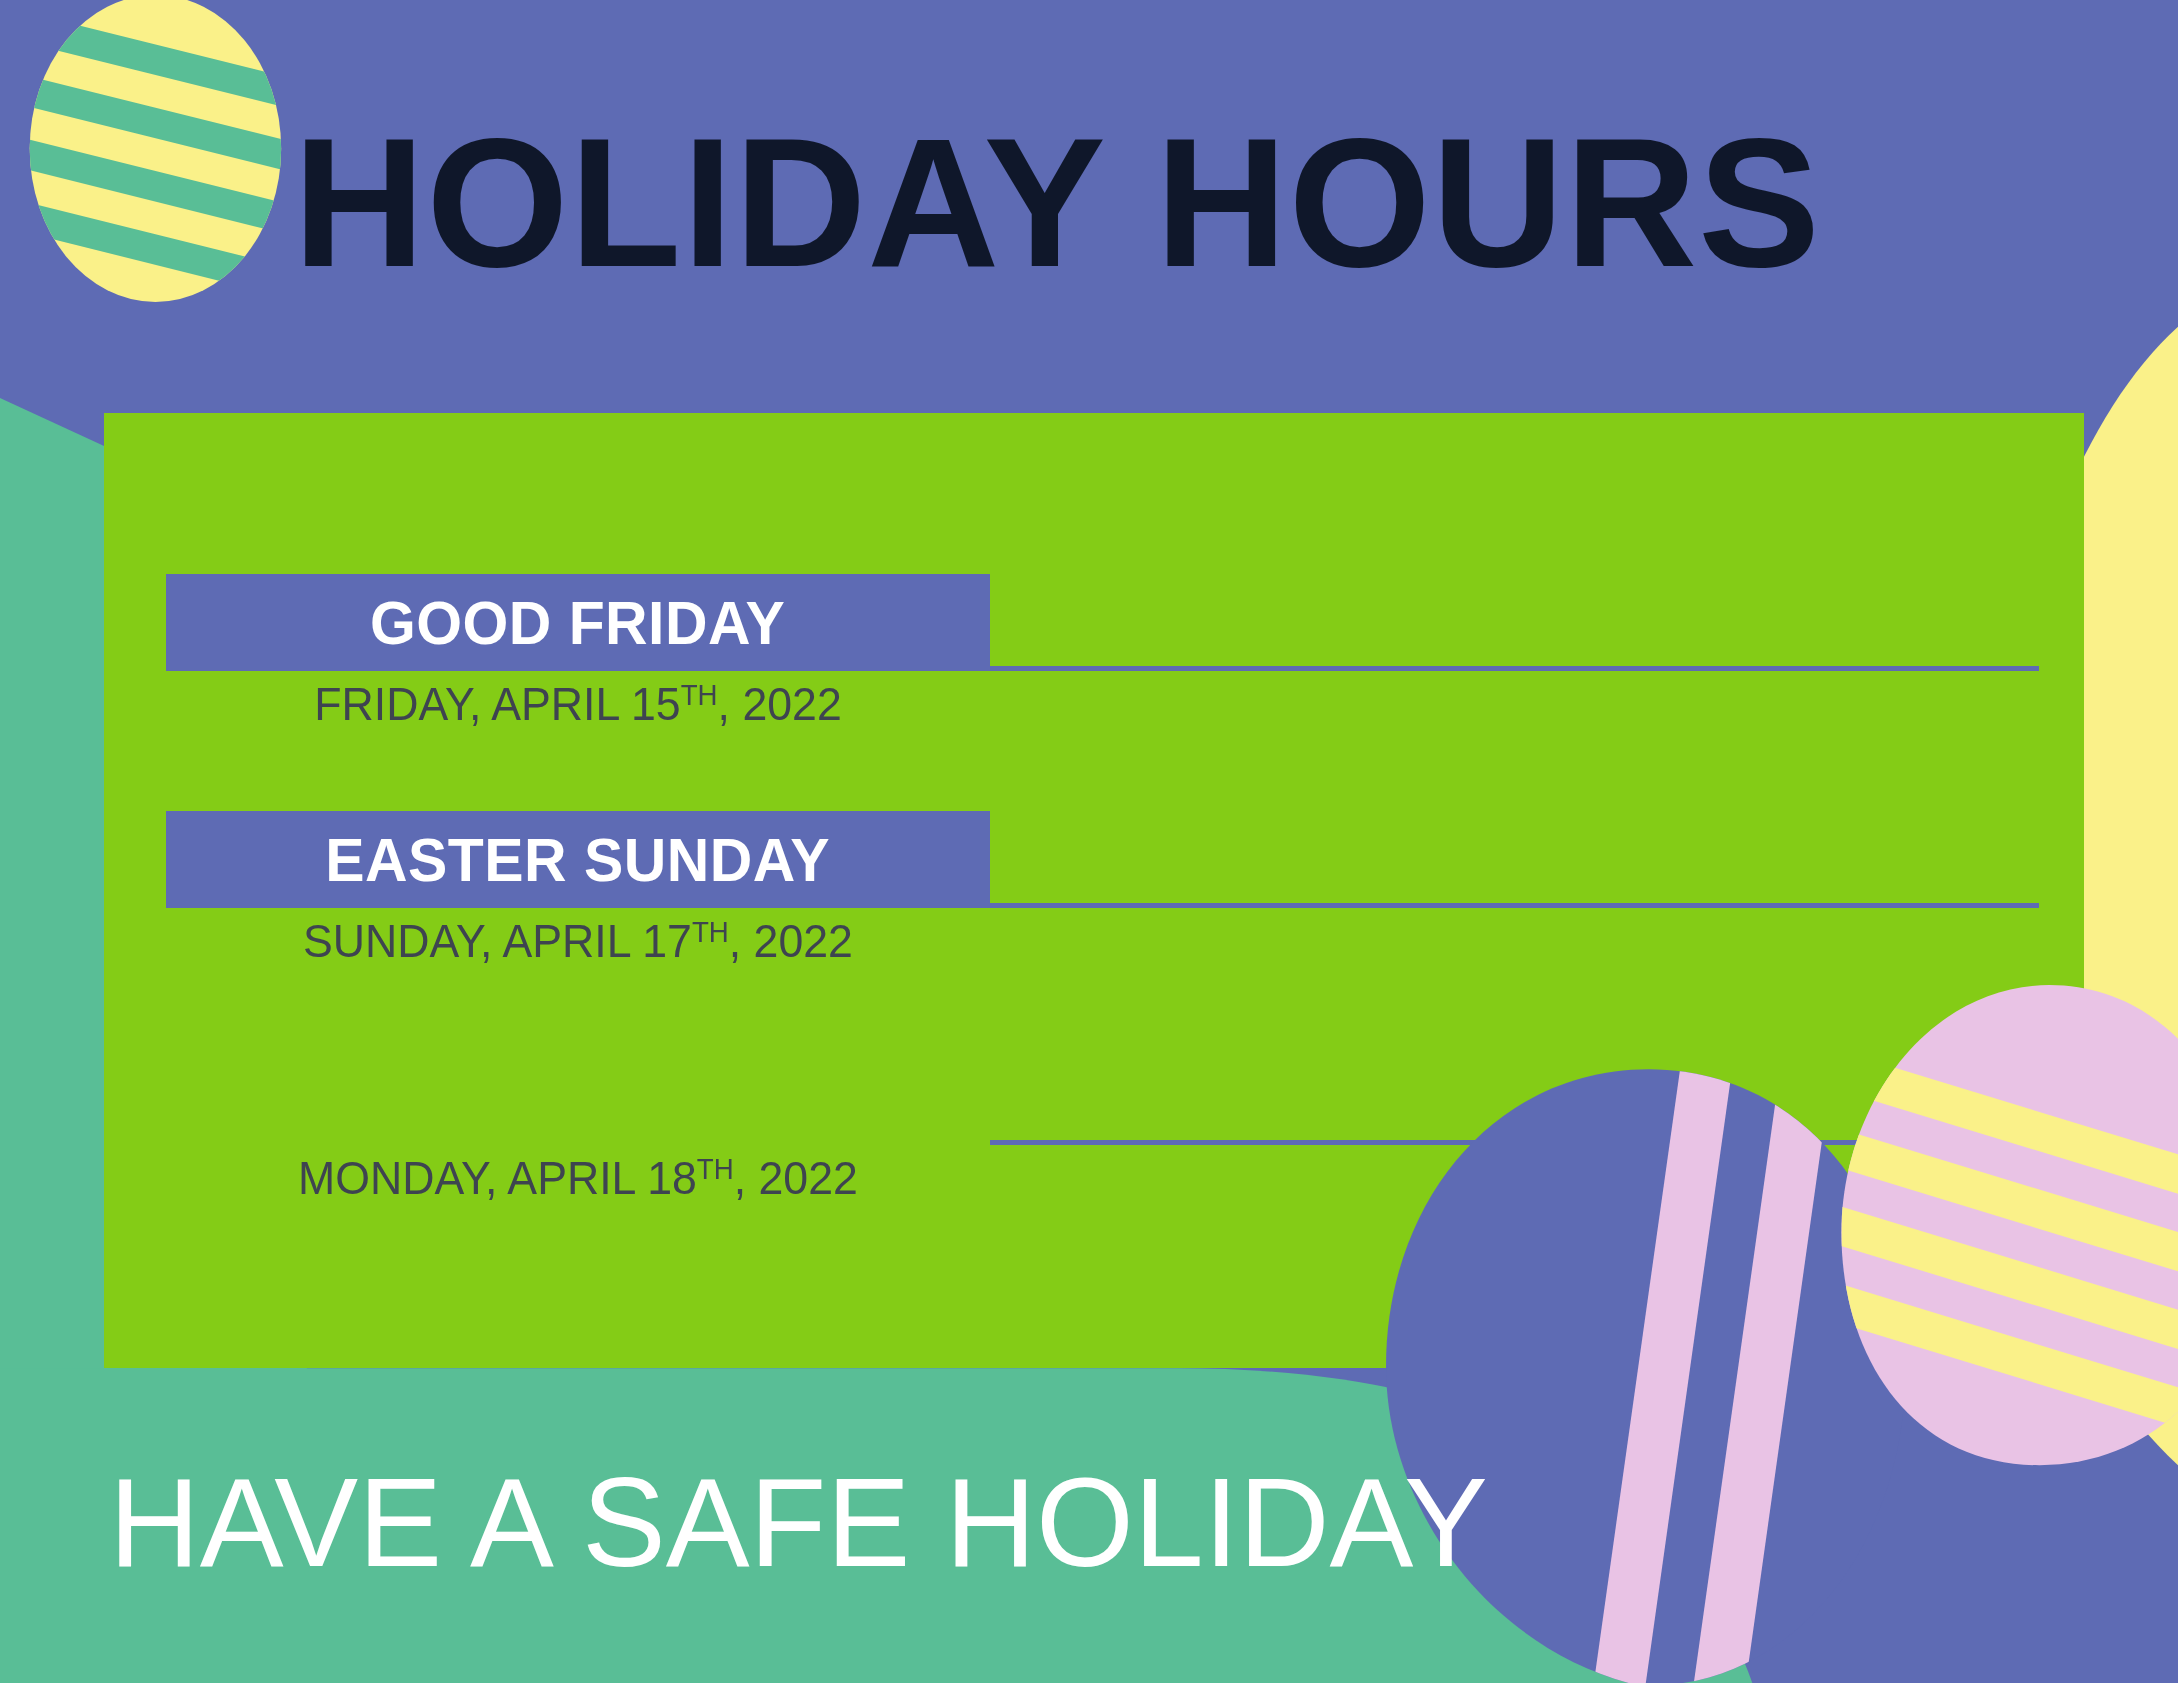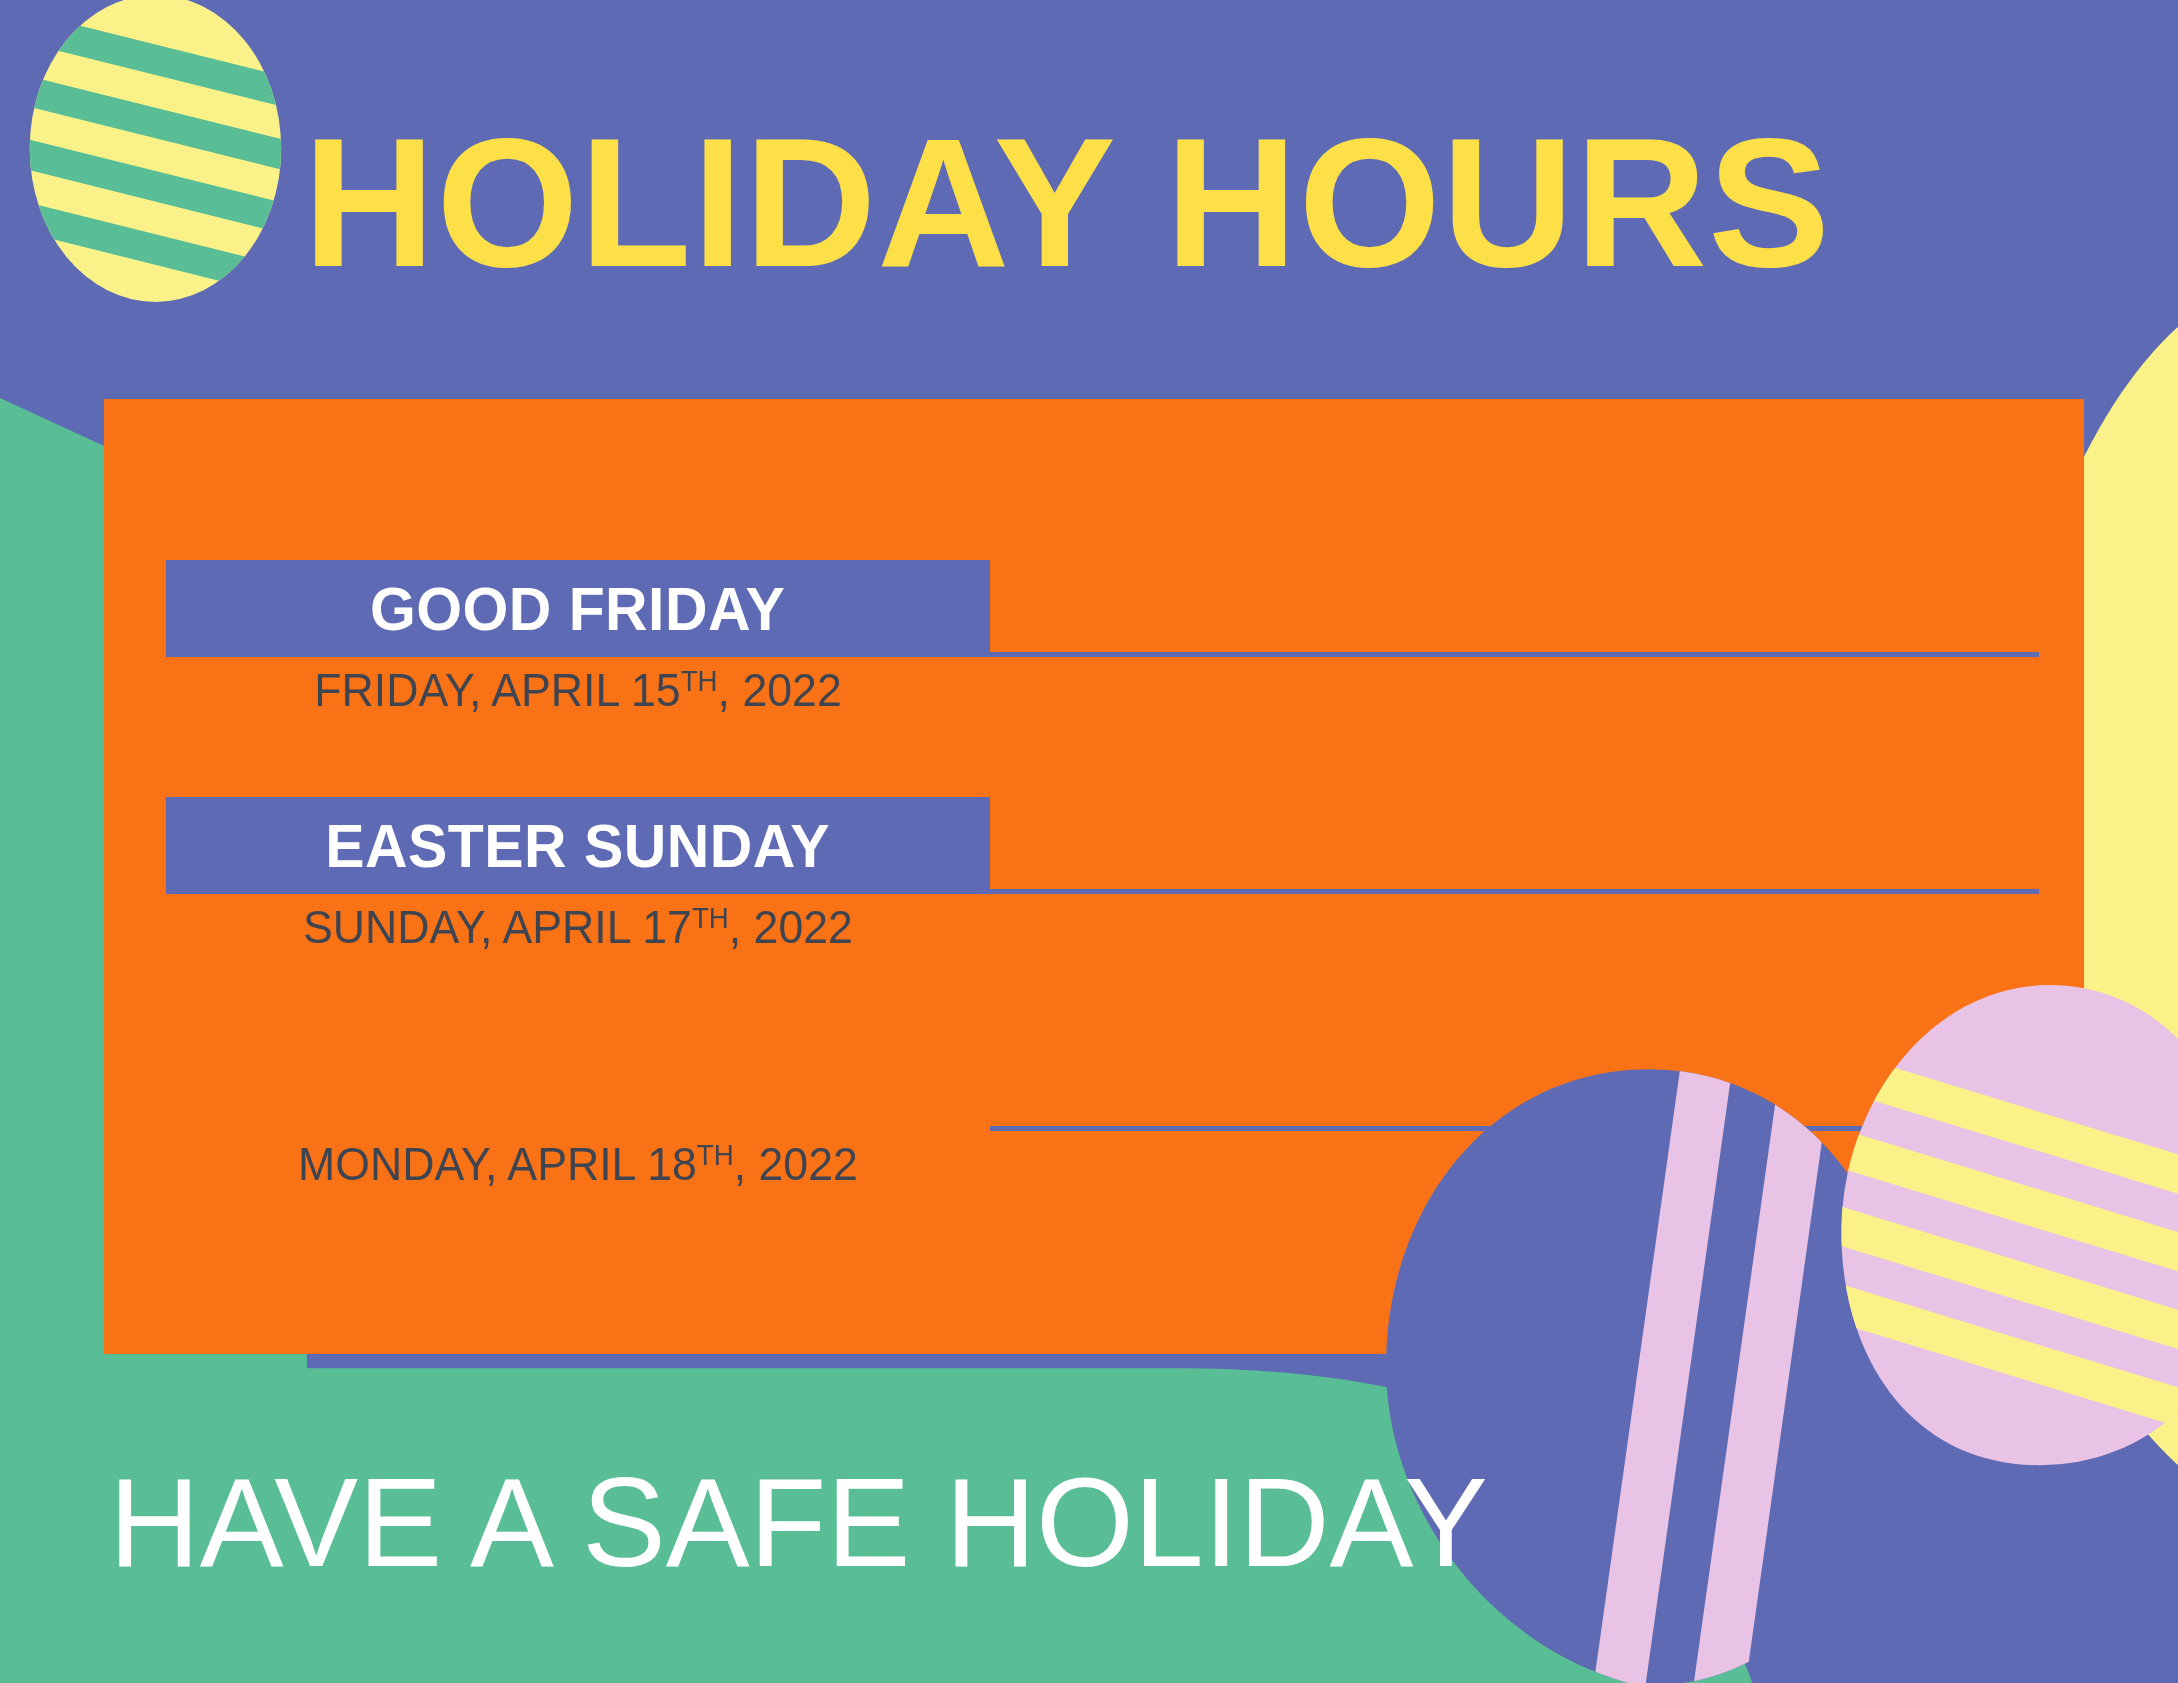--- a/index.html
+++ b/index.html
@@ -14,43 +14,43 @@
     overflow: hidden;
     background: #5E6BB4;
     font-family: "Liberation Sans", sans-serif;
   }
   .layer { position: absolute; top: 0; left: 0; width: 2178px; height: 1683px; }
   .layer svg { display: block; width: 2178px; height: 1683px; }
 
   
   #poster-title {
     position: absolute;
-    left: 303px;
+    left: 293px;
     top: 109px;
     width: 1624px;
     height: 188px;
-    color: #fde047;
+    color: #0f172a;
     font-family: "Liberation Sans", sans-serif;
     font-weight: bold;
     font-size: 183px;
     line-height: 188px;
     letter-spacing: 1px;
     white-space: nowrap;
     text-align: left;
     z-index: 40;
   }
 
   
   #card {
     position: absolute;
     left: 104px;
-    top: 399px;
+    top: 413px;
     width: 1980px;
     height: 955px;
-    background: #f97316;
+    background: #84cc16;
     z-index: 20;
   }
 
   
   .holiday-row {
     position: absolute;
     left: 62px;           
     width: 1918px;
     height: 198px;
   }

